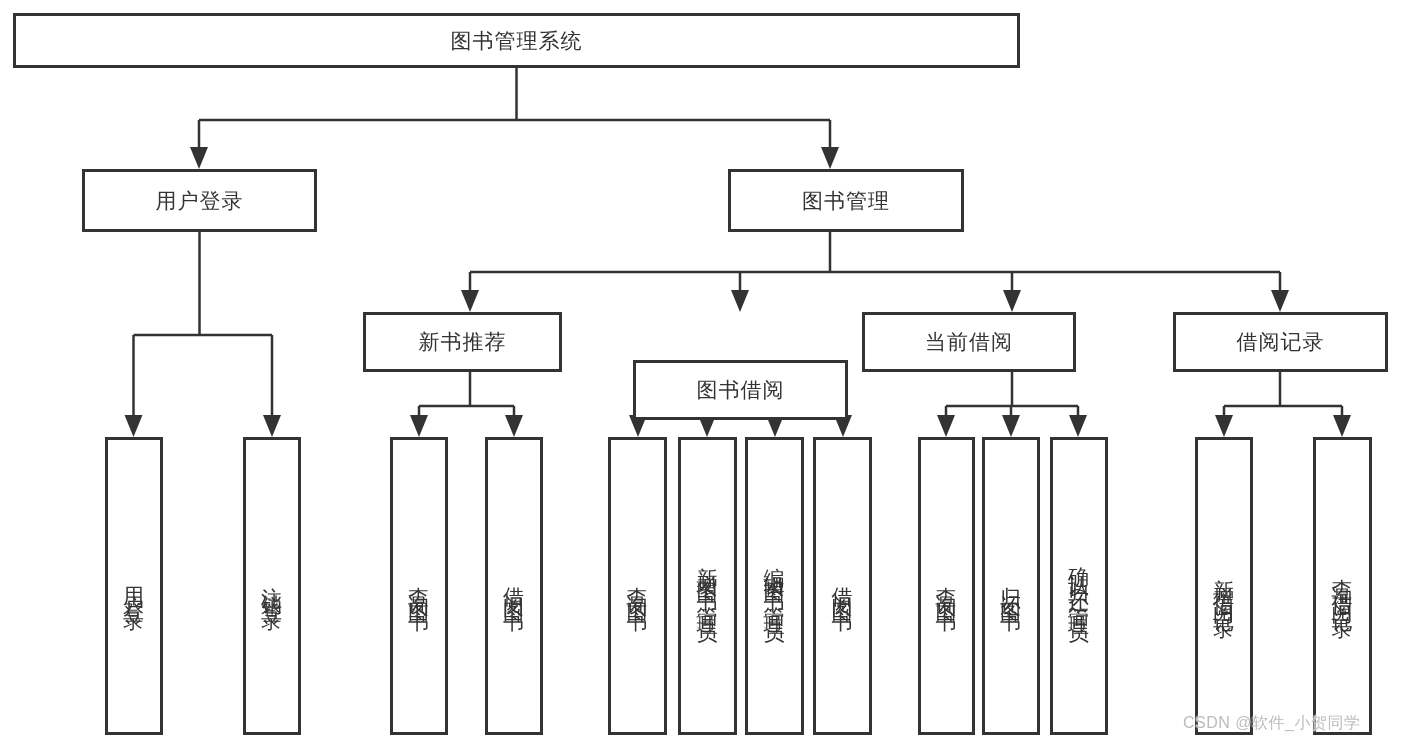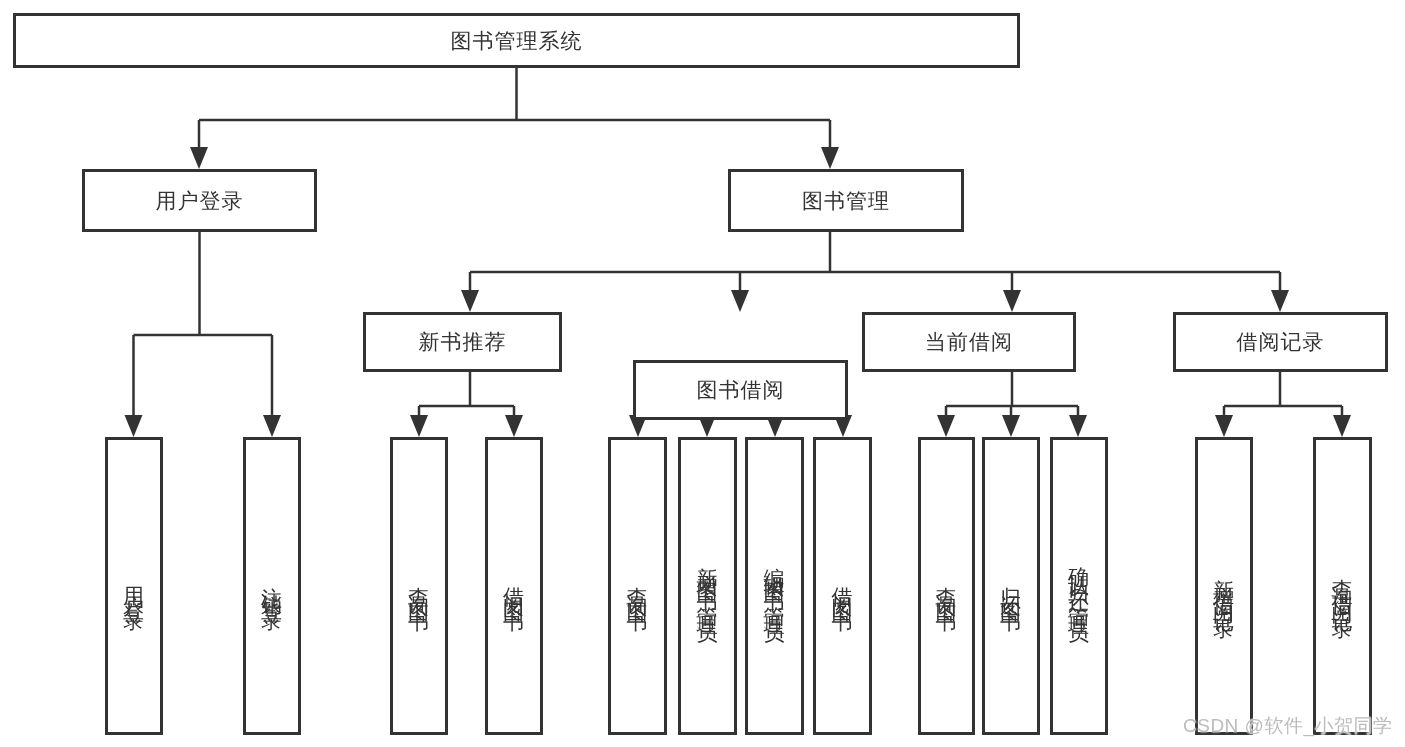--- a/index.html
+++ b/index.html
@@ -27,21 +27,21 @@
   .b-cb{left:854px;width:214px;margin-left:8px;}
   .b-br{left:1173px;width:215px;}
   .leaf{top:437px;height:298px;width:58px;}
   .lf-ul{left:105px;}  .lf-lo{left:243px;}
   .lf-n1{left:390px;}  .lf-n2{left:485px;}
   .lf-b1{left:608px;width:59px;} .lf-b2{left:678px;width:59px;}
   .lf-b3{left:745px;width:59px;} .lf-b4{left:813px;width:59px;}
   .lf-c1{left:918px;width:57px;} .lf-c2{left:982px;} .lf-c3{left:1050px;}
   .lf-r1{left:1195px;} .lf-r2{left:1313px;width:59px;}
   .watermark{
-    position:absolute;left:1183px;top:713px;font-size:19px;color:#bcbcbc;
+    position:absolute;left:1183px;top:713px;font-size:16px;color:#bcbcbc;
     white-space:nowrap;letter-spacing:0.5px;z-index:5;
     text-shadow:0 0 2px #ffffff,0 0 2px #ffffff;
   }
 </style>
 </head>
 <body>
 
 <div class="canvas">
 
   <svg class="wires" width="1405" height="747" viewBox="0 0 1405 747">

